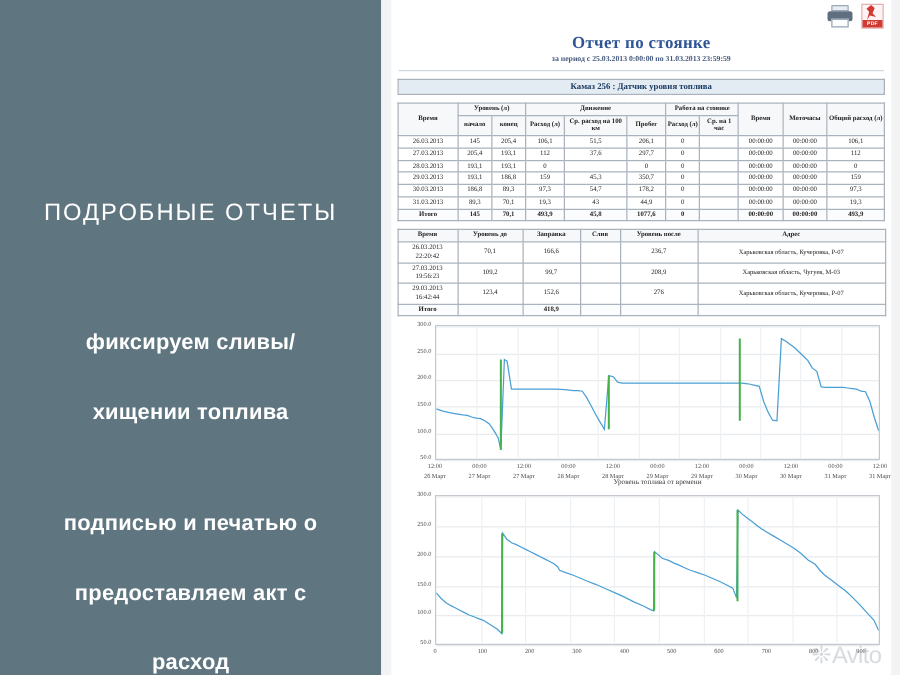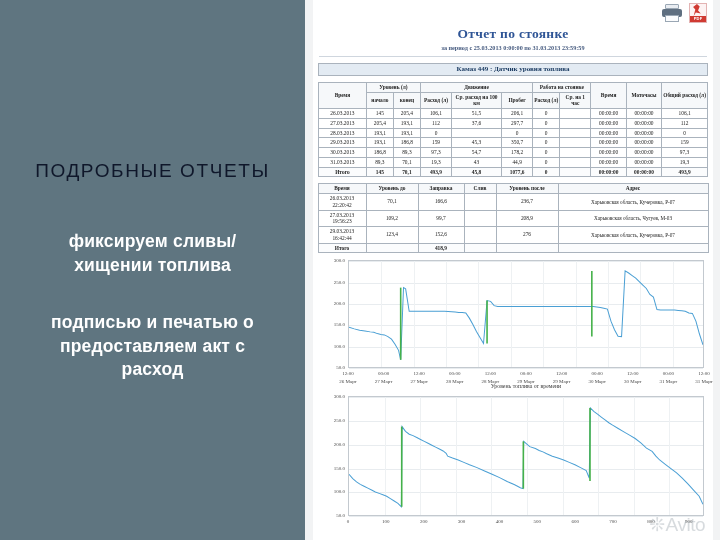--- a/index.html
+++ b/index.html
@@ -13,40 +13,41 @@
   
   .left-panel{
     width:305px;height:540px;flex:0 0 305px;
     background:#5f7580;
     display:flex;flex-direction:column;
     align-items:center;justify-content:flex-start;
     box-sizing:border-box;
     padding-top:158px;
   }
   .headline{
-    color:#0f172a;
+    color:#ffffff;
     font-size:19px;
     letter-spacing:1.6px;
     line-height:1.38;
     text-align:center;
     font-weight:400;
     text-transform:uppercase;
     width:280px;
   }
   .sub-block{
     margin-top:46px;
     text-align:center;
     width:285px;
   }
   .sub-line{
     color:#ffffff;
     font-size:17.5px;
     font-weight:bold;
     line-height:1.34;
     letter-spacing:0.2px;
+    margin-top:32px;
   }
   .sub-block.second{margin-top:34px;}
 
   
   .right-panel{
     width:415px;height:540px;flex:0 0 415px;
     background:#f2f3f4;
     position:relative;
     box-sizing:border-box;
     overflow:hidden;
@@ -168,21 +169,21 @@
         </span>
       </div>
 
       <div class="rep-title">Отчет по стоянке</div>
       <div class="rep-sub">за период с 25.03.2013 0:00:00 по 31.03.2013 23:59:59</div>
       <div class="rule"></div>
 
       <table class="rep">
         <tbody>
             <tr>
-              <td class="vtitle">Камаз 449 : Датчик уровня топлива</td>
+              <td class="vtitle">Камаз 256 : Датчик уровня топлива</td>
             </tr>
       </tbody>
         </table>
 
       <table class="rep" id="t1">
         <colgroup>
           <col style="width:46px">
             <col style="width:26px">
             <col style="width:26px">
           <col style="width:30px">

